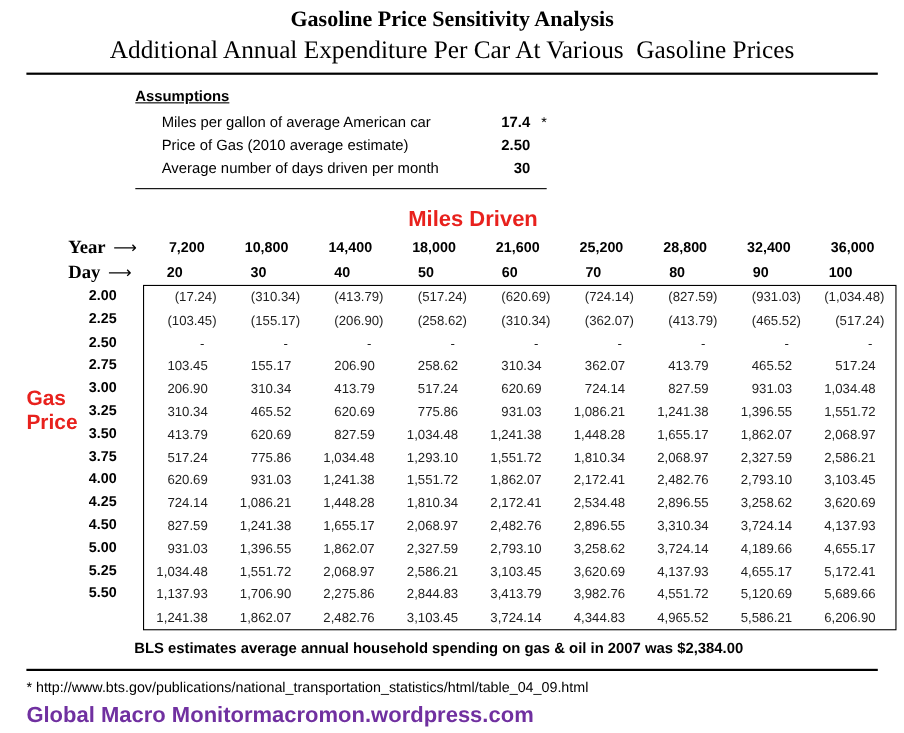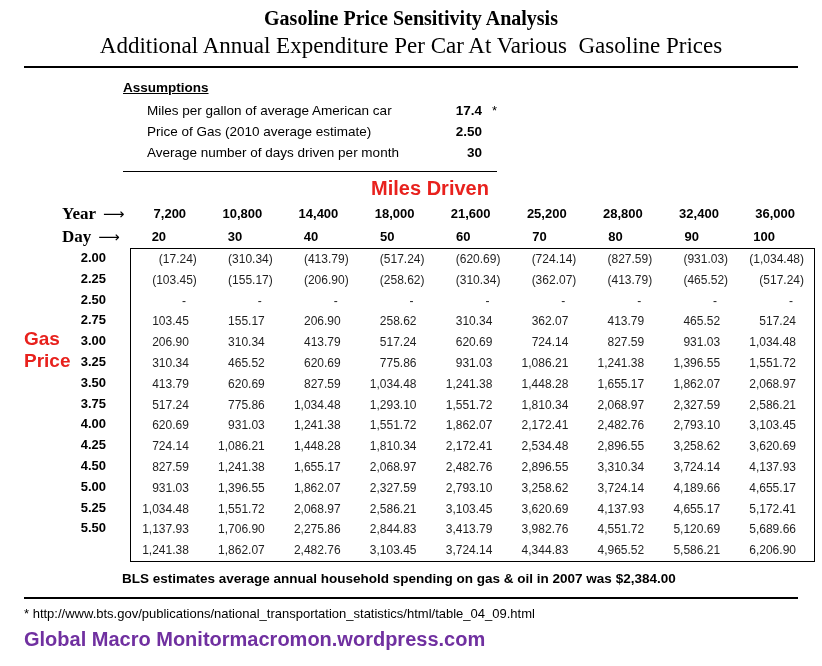--- a/index.html
+++ b/index.html
@@ -15,21 +15,21 @@
     text-align:center;font-family:"Liberation Serif", serif;font-size:23px;
     margin-top:3px;white-space:pre;
   }
   .rule-top{margin:7px 24px 0;border-top:2px solid #000;height:0;}
   .assumptions{margin:12px 0 0 123px;width:374px;border-bottom:1.5px solid #000;padding-bottom:8px;}
   .a-head{font-size:13.5px;font-weight:bold;text-decoration:underline;margin-bottom:5px;}
   .a-row{display:flex;font-size:13.5px;line-height:21px;}
   .a-label{flex:1;margin-left:24px;}
   .a-val{font-weight:bold;text-align:right;}
   .a-note{width:15px;text-align:right;font-size:13px;}
-  .md-wrap{position:relative;height:25px;margin-top:5px;}
+  .md-wrap{position:relative;height:25px;margin-top:16px;}
   .miles-driven{
     position:absolute;left:430px;transform:translateX(-50%);
     color:var(--red);font-weight:bold;font-size:20px;white-space:nowrap;
   }
   .hdr-row{display:flex;height:23px;line-height:23px;}
   .axis-cell{width:130px;box-sizing:border-box;padding-left:62px;white-space:nowrap;}
   .axis-word{font-family:"Liberation Serif", serif;font-weight:bold;font-size:17px;}
   .arrow{font-family:"DejaVu Sans", sans-serif;font-size:15px;margin-left:7px;}
   .hcells{display:grid;grid-template-columns:repeat(9,1fr);width:685px;}
   .hcell{font-weight:bold;font-size:13px;text-align:right;padding-right:20px;}
@@ -41,21 +41,21 @@
     width:685px;box-sizing:border-box;border:1.5px solid #000;
     display:grid;grid-template-columns:repeat(9,1fr);grid-auto-rows:20.8px;
   }
   .dcell{
     line-height:20.8px;text-align:right;padding-right:18px;
     font-size:12px;color:#1f1f1f;white-space:nowrap;
   }
   .dcell.neg{padding-right:10px;}
   .dcell.dash{padding-right:21px;}
   .gas-price-label{
-    position:absolute;left:24px;top:328px;color:var(--red);
+    position:absolute;left:24px;top:352px;color:var(--red);
     font-weight:bold;font-size:19px;line-height:22px;
   }
   .bls{margin:9px 0 0 122px;font-weight:bold;font-size:13.5px;}
   .rule-bottom{margin:11px 24px 0;border-top:2.5px solid #000;height:0;}
   .footnote{margin:7px 0 0 24px;font-size:13px;}
   .footer{display:flex;margin:7px 24px 0;font-size:20px;color:var(--purple);}
   .footer-left{font-weight:bold;}
   .footer-right{font-weight:bold;}
 </style>
 </head>

